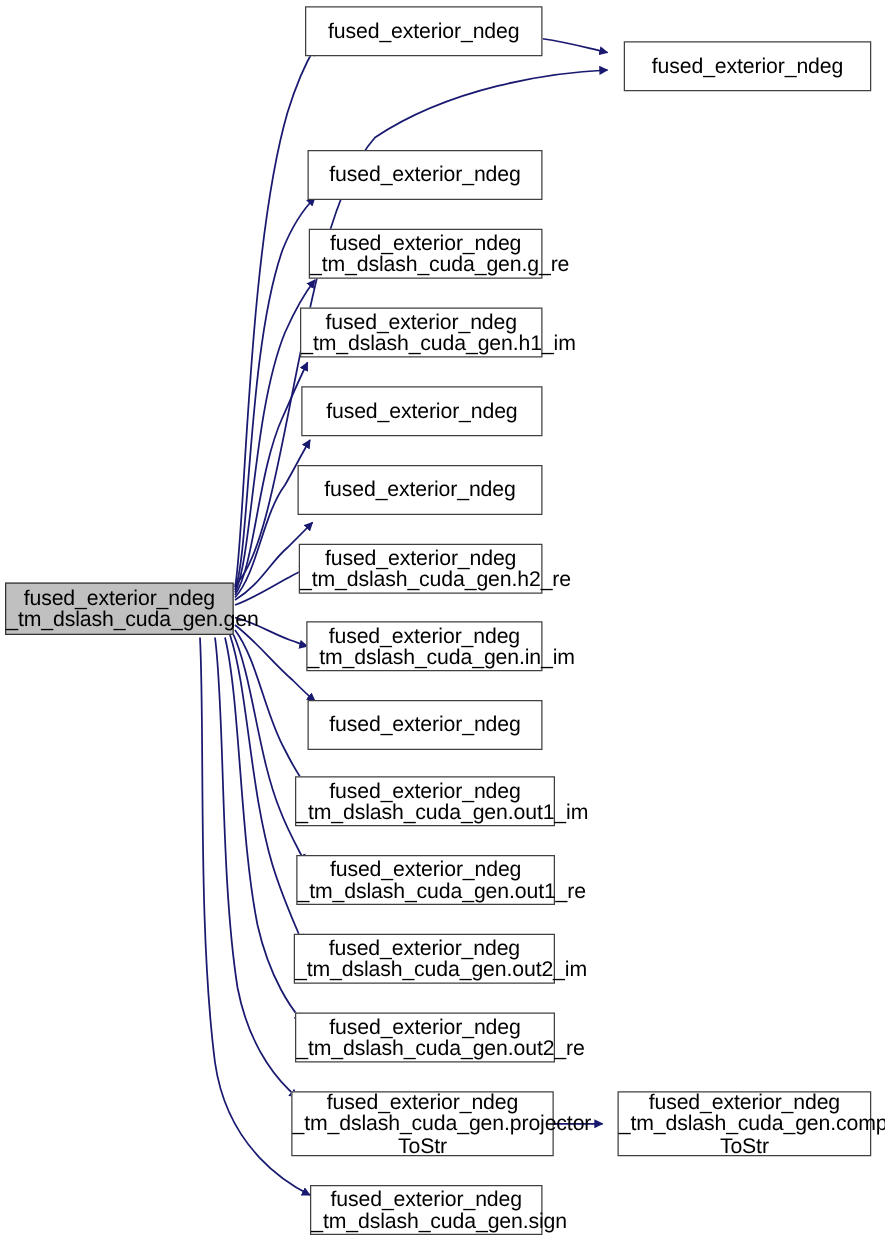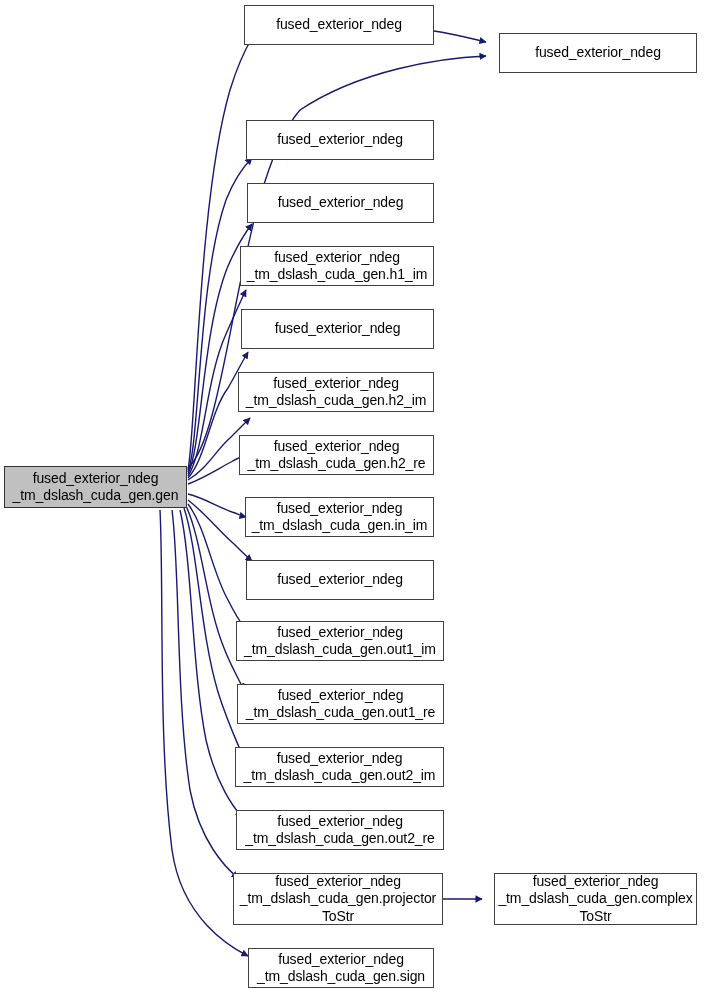--- a/index.html
+++ b/index.html
@@ -21,21 +21,21 @@
     width: 708px;
     height: 992px;
     pointer-events: none;
   }
   .node {
     position: absolute;
     box-sizing: border-box;
     border: 1px solid #404040;
     background: #ffffff;
     color: #000000;
-    font-size: 14px;
+    font-size: 17px;
     line-height: 17.5px;
     text-align: center;
     display: flex;
     flex-direction: column;
     align-items: center;
     justify-content: center;
     white-space: pre;
     letter-spacing: -0.1px;
     z-index: 2;
   }
@@ -79,24 +79,24 @@
         <path d="M 434,31 C 455,34 468,38 486,42" marker-end="url(#arrow)" stroke="#191970"></path>
         <path d="M 443,899 C 458,899 468,899 482,899" marker-end="url(#arrow)" stroke="#191970"></path>
       </g>
   </svg>
 
   <div id="node-layer">
       <div class="node root" style="left: 4px; top: 466px; width: 183px; height: 42px;"><span class="ln">fused_exterior_ndeg</span><span class="ln">_tm_dslash_cuda_gen.gen</span></div>
       <div class="node" style="left: 244px; top: 5px; width: 190px; height: 40px;"><span class="ln">fused_exterior_ndeg</span></div>
       <div class="node" style="left: 499px; top: 33px; width: 198px; height: 40px;"><span class="ln">fused_exterior_ndeg</span></div>
       <div class="node" style="left: 246px; top: 120px; width: 188px; height: 40px;"><span class="ln">fused_exterior_ndeg</span></div>
-      <div class="node" style="left: 247px; top: 183px; width: 187px; height: 40px;"><span class="ln">fused_exterior_ndeg</span></div>
+      <div class="node" style="left: 247px; top: 183px; width: 187px; height: 40px;"><span class="ln">fused_exterior_ndeg</span><span class="ln">_tm_dslash_cuda_gen.g_re</span></div>
       <div class="node" style="left: 240px; top: 246px; width: 194px; height: 40px;"><span class="ln">fused_exterior_ndeg</span><span class="ln">_tm_dslash_cuda_gen.h1_im</span></div>
       <div class="node" style="left: 241px; top: 309px; width: 193px; height: 40px;"><span class="ln">fused_exterior_ndeg</span></div>
-      <div class="node" style="left: 238px; top: 372px; width: 196px; height: 40px;"><span class="ln">fused_exterior_ndeg</span><span class="ln">_tm_dslash_cuda_gen.h2_im</span></div>
+      <div class="node" style="left: 238px; top: 372px; width: 196px; height: 40px;"><span class="ln">fused_exterior_ndeg</span></div>
       <div class="node" style="left: 239px; top: 435px; width: 195px; height: 40px;"><span class="ln">fused_exterior_ndeg</span><span class="ln">_tm_dslash_cuda_gen.h2_re</span></div>
       <div class="node" style="left: 245px; top: 497px; width: 189px; height: 40px;"><span class="ln">fused_exterior_ndeg</span><span class="ln">_tm_dslash_cuda_gen.in_im</span></div>
       <div class="node" style="left: 246px; top: 560px; width: 188px; height: 40px;"><span class="ln">fused_exterior_ndeg</span></div>
       <div class="node" style="left: 236px; top: 621px; width: 208px; height: 40px;"><span class="ln">fused_exterior_ndeg</span><span class="ln">_tm_dslash_cuda_gen.out1_im</span></div>
       <div class="node" style="left: 237px; top: 684px; width: 207px; height: 40px;"><span class="ln">fused_exterior_ndeg</span><span class="ln">_tm_dslash_cuda_gen.out1_re</span></div>
       <div class="node" style="left: 235px; top: 747px; width: 209px; height: 40px;"><span class="ln">fused_exterior_ndeg</span><span class="ln">_tm_dslash_cuda_gen.out2_im</span></div>
       <div class="node" style="left: 236px; top: 810px; width: 208px; height: 40px;"><span class="ln">fused_exterior_ndeg</span><span class="ln">_tm_dslash_cuda_gen.out2_re</span></div>
       <div class="node" style="left: 233px; top: 873px; width: 210px; height: 52px;"><span class="ln">fused_exterior_ndeg</span><span class="ln">_tm_dslash_cuda_gen.projector</span><span class="ln">ToStr</span></div>
       <div class="node" style="left: 494px; top: 873px; width: 203px; height: 52px;"><span class="ln">fused_exterior_ndeg</span><span class="ln">_tm_dslash_cuda_gen.complex</span><span class="ln">ToStr</span></div>
       <div class="node" style="left: 248px; top: 948px; width: 186px; height: 40px;"><span class="ln">fused_exterior_ndeg</span><span class="ln">_tm_dslash_cuda_gen.sign</span></div>

